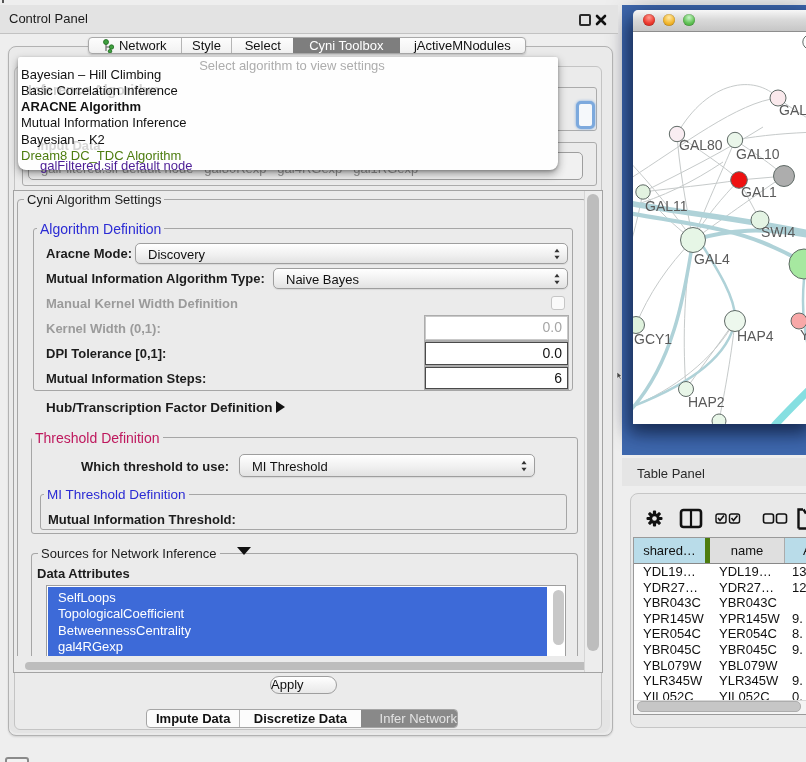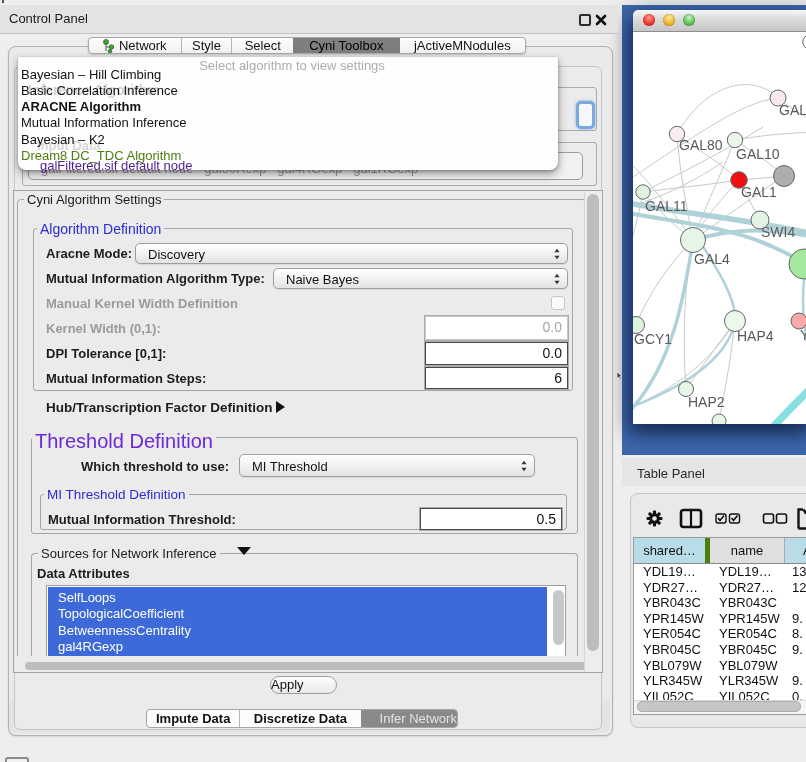--- a/index.html
+++ b/index.html
@@ -200,21 +200,21 @@
       <line x1="3" y1="4" x2="3" y2="13" stroke="#777" stroke-width="1.3"></line>
       <line x1="3" y1="9" x2="8" y2="9" stroke="#777" stroke-width="1.3"></line>
       <circle cx="3" cy="4" r="2.5" fill="#3FA03F" stroke="#1D6A1D" stroke-width="0.8"></circle>
       <circle cx="8.5" cy="9" r="2.2" fill="#3FA03F" stroke="#1D6A1D" stroke-width="0.8"></circle>
       <circle cx="7" cy="13.2" r="1.8" fill="#3FA03F" stroke="#1D6A1D" stroke-width="0.8"></circle>
     </svg>
     <span>Network</span>
   </div>
   <div style="width:51px;height:100%;display:flex;align-items:center;justify-content:center;border-right:1px solid #B5B5B5;box-sizing:border-box;">Style</div>
   <div style="width:61px;height:100%;display:flex;align-items:center;justify-content:center;box-sizing:border-box;">Select</div>
-  <div style="width:107px;height:100%;display:flex;align-items:center;justify-content:center;background:#7E7E7E;color:#000000;box-sizing:border-box;">Cyni Toolbox</div>
+  <div style="width:107px;height:100%;display:flex;align-items:center;justify-content:center;background:#7E7E7E;color:#ffffff;box-sizing:border-box;">Cyni Toolbox</div>
   <div style="width:126px;height:100%;display:flex;align-items:center;justify-content:center;border-radius:0 4px 4px 0;box-sizing:border-box;">jActiveMNodules</div>
 </div>
 
 <div class="abs" style="left:14px;top:66px;width:586px;height:662px;background:#EBEBEB;
      border:1px solid #C4C4C4;border-radius:6px;"></div>
 
 <div class="abs" style="left:22px;top:87px;width:573px;height:42px;border:1px solid #ABABAB;border-radius:3px;"></div>
 <div class="abs" style="left:576px;top:101px;width:13px;height:22px;border-radius:5px;background:#F5F8FB;
      border:3px solid #7CA9DD;box-shadow:0 0 3px #7CA9DD;"></div>
 <div class="abs" style="left:22px;top:142px;width:573px;height:42px;border:1px solid #ABABAB;border-radius:3px;"></div>
@@ -259,36 +259,33 @@
   </div>
   <div class="lbl abs" style="left:32px;top:180px;">Mutual Information Steps:</div>
   <div class="tf" style="left:411px;top:176px;width:141px;height:20px;">
     <div class="v">6</div>
   </div>
 
   <div class="lbl abs" style="left:32px;top:209px;font-size:13.5px;">Hub/Transcription Factor Definition</div>
   <div class="abs" style="left:262px;top:210px;width:0;height:0;border-left:9px solid #111;border-top:6px solid transparent;border-bottom:6px solid transparent;"></div>
 
   <div class="grp" style="left:17px;top:246px;width:545px;height:95px;">
-    <div class="gt" style="left:0px;font-size:20px;color:#6d28d9;text-align:right;">Threshold Definition</div>
+    <div class="gt" style="left:0px;font-size:14px;color:#be185d;text-align:right;">Threshold Definition</div>
   </div>
   <div class="lbl abs" style="left:67px;top:268px;">Which threshold to use:</div>
   <div class="combo" style="left:225px;top:263px;width:294px;height:21px;">
     <div class="ct" style="top:4px;">MI Threshold</div>
     <svg class="ar" viewBox="0 0 9 14">
         <path d="M4.5,1 L7.5,5 L1.5,5 Z M4.5,13 L1.5,9 L7.5,9 Z" fill="#333"></path>
       </svg>
   </div>
   <div class="grp" style="left:26px;top:303px;width:525px;height:34px;">
     <div class="gt" style="left:3px;font-size:13.5px;color:#2B2BD4;">MI Threshold Definition</div>
   </div>
   <div class="lbl abs" style="left:34px;top:321px;text-align:right;">Mutual Information Threshold:</div>
-  <div class="tf" style="left:406px;top:317px;width:140px;height:20px;">
-    <div class="v">0.5</div>
-  </div>
 
   <div class="grp" style="left:17px;top:362px;width:545px;height:105px;border-bottom:none;border-radius:4px 4px 0 0;">
     <div class="gt" style="color:#1C1C1C;">Sources for Network Inference</div>
   </div>
   <div class="abs" style="left:223px;top:356px;width:0;height:0;border-top:8px solid #111;border-left:7px solid transparent;border-right:7px solid transparent;"></div>
   <div class="lbl abs" style="left:23px;top:375px;">Data Attributes</div>
   <div class="abs" style="left:32px;top:394px;width:518px;height:72px;border:1px solid #9E9E9E;background:#FFFFFF;overflow:hidden;">
     <div class="abs" style="left:1px;top:1px;width:499px;height:70px;background:#3D6AD8;"></div>
     <div class="abs" style="left:11px;top:4px;font-size:13px;color:#FFFFFF;line-height:16.4px;white-space:nowrap;">
       SelfLoops<br>TopologicalCoefficient<br>BetweennessCentrality<br>gal4RGexp

